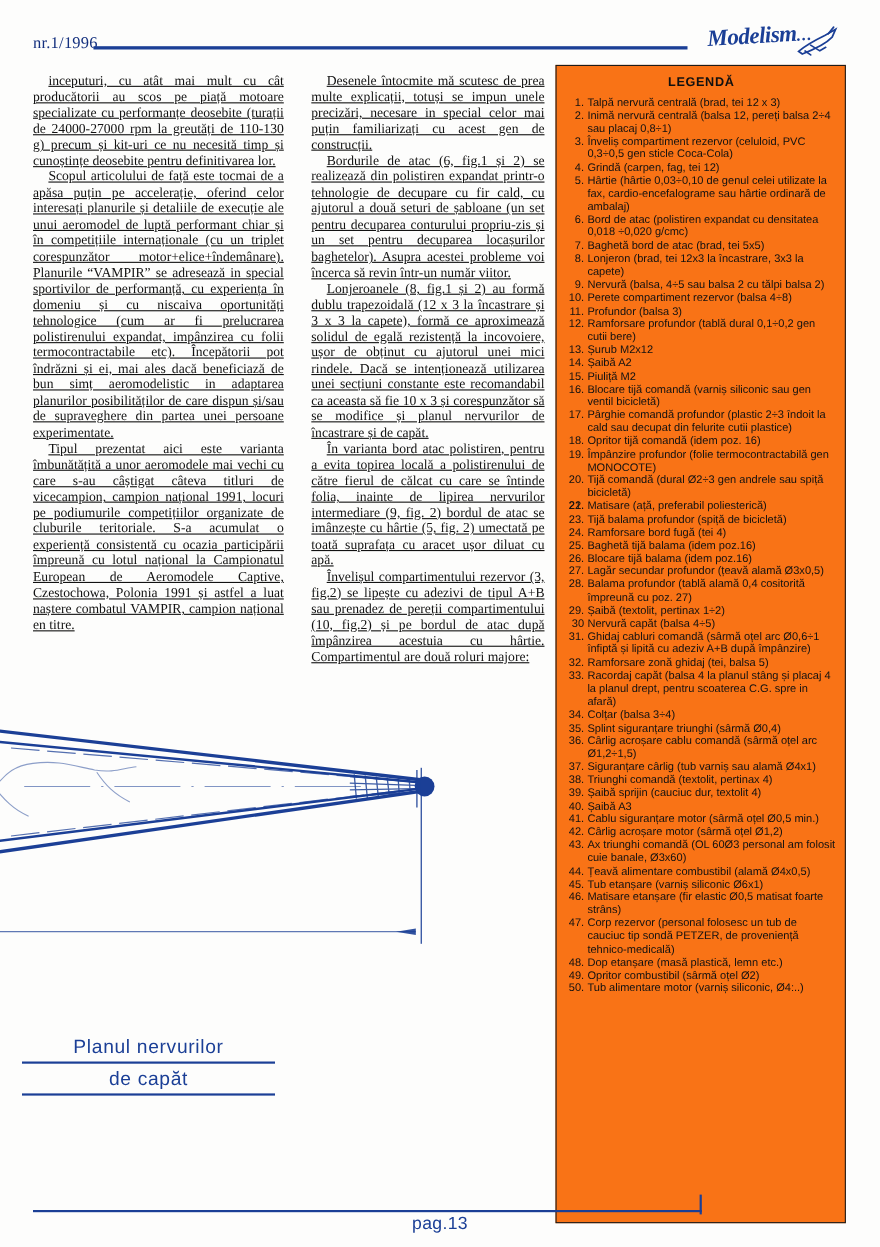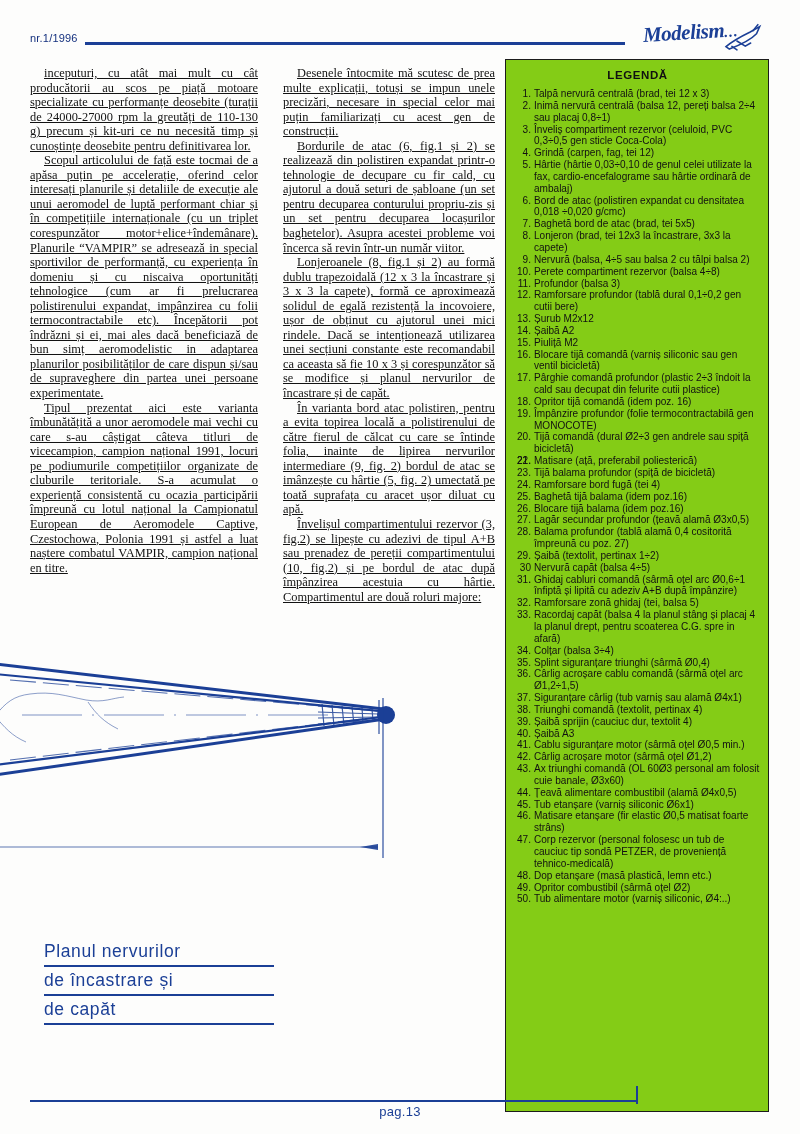--- a/index.html
+++ b/index.html
@@ -14,22 +14,22 @@
   .page{
     position:absolute;inset:0;
     background:#fdfdfc;
   }
   
   .masthead{
     position:absolute;left:30px;top:22px;width:742px;height:34px;
   }
   .issue{
     position:absolute;left:0;top:10px;
-    font-family:Liberation Sans, sans-serif;
-    font-size:11px;color:#14307e;letter-spacing:.2px;
+    font-family:Liberation Serif, serif;
+    font-size:15px;color:#14307e;letter-spacing:.2px;
   }
   .rule-head{
     position:absolute;left:55px;top:20px;width:540px;height:3px;
     background:#1b3f96;
   }
   .logo{
     position:absolute;right:34px;top:-2px;
     font-family:"Liberation Serif",serif;
     font-style:italic;font-weight:700;font-size:21px;
     color:#1b3f96;letter-spacing:-.5px;
@@ -49,21 +49,21 @@
     color:#121212;
     -webkit-hyphens:auto;hyphens:auto;text-decoration:underline;
   }
   #col1{left:30px;width:228px;}
   #col2{left:283px;width:212px;}
   .col p{margin:0;text-indent:14px;}
   
   .legend-box{
     position:absolute;left:505px;top:59px;width:264px;height:1053px;
     border:1.6px solid #1c1c1c;
-    background:#84cc16;
+    background:#f97316;
     box-sizing:border-box;
     padding:7px 8px 6px 9px;
   }
   .legend-title{
     font-family:"Liberation Sans",sans-serif;
     font-weight:700;font-size:11.5px;
     text-align:center;letter-spacing:.6px;
     margin:2px 0 7px 0;color:#101010;
   }
   .legend-list{
@@ -79,45 +79,45 @@
   }
   .legend-list li .num{
     position:absolute;left:0;top:0;width:16px;
     text-align:right;
   }
   
   .drawing{
     position:absolute;left:0px;top:590px;width:470px;height:330px;
   }
   .caption{
-    position:absolute;left:44px;top:938px;width:230px;
+    position:absolute;left:20px;top:938px;width:230px;
     font-family:"Liberation Sans",sans-serif;
     font-size:17.5px;font-weight:500;
-    color:#1b3f96;
+    color:#1b3f96;text-align:center;
     line-height:26px;letter-spacing:.6px;
   }
   .caption span{
     display:block;
     border-bottom:2px solid #1b3f96;
     padding-bottom:1px;
   }
   
   .rule-foot{
     position:absolute;left:30px;top:1100px;width:608px;height:2px;
     background:#1b3f96;
   }
   .foot-tick{
     position:absolute;left:636px;top:1086px;width:2px;height:18px;
     background:#1b3f96;
   }
   .pagenum{
     position:absolute;left:0;top:1104px;width:800px;
     text-align:center;
     font-family:"Liberation Sans",sans-serif;
-    font-size:13px;color:#1b3f96;letter-spacing:.3px;
+    font-size:16px;color:#1b3f96;letter-spacing:.3px;
   }
 </style>
 </head>
 <body>
 
 <div class="page">
 
   <div class="masthead">
     <div class="issue">nr.1/1996</div>
     <div class="rule-head"></div>
@@ -240,21 +240,20 @@
       <path d="M383 108 L383 268" stroke-width="1.3" opacity=".85"></path>
       <path d="M379 110 L379 144" stroke-width="1.3" opacity=".85"></path>
 
       <path d="M-5 257 L378 257" stroke-width="1.2" opacity=".7"></path>
       <path d="M360 257 L378 254 L378 260 Z" fill="#1b3f96" stroke="none" opacity=".9"></path>
     </g>
   </svg>
 
   <div class="caption">
     <span>Planul  nervurilor</span>
-    <span>de încastrare și</span>
     <span>de capăt</span>
   </div>
 
   <div class="rule-foot"></div>
   <div class="foot-tick"></div>
   <div class="pagenum">pag.13</div>
 
 </div>
 
 </body></html>

